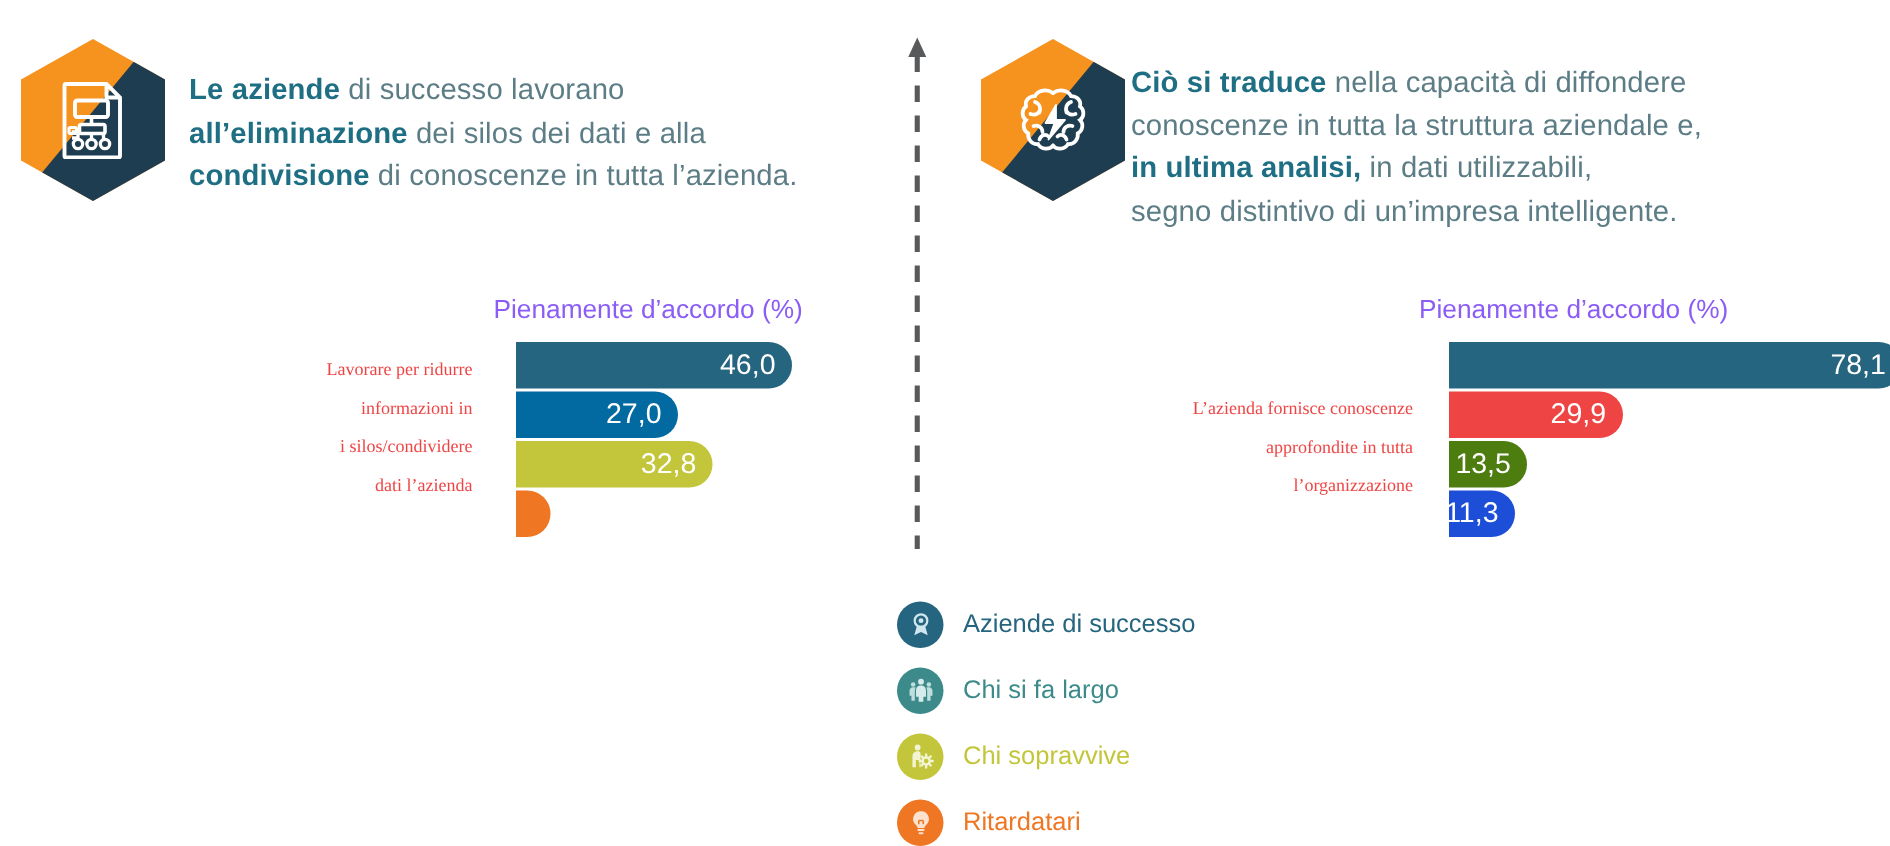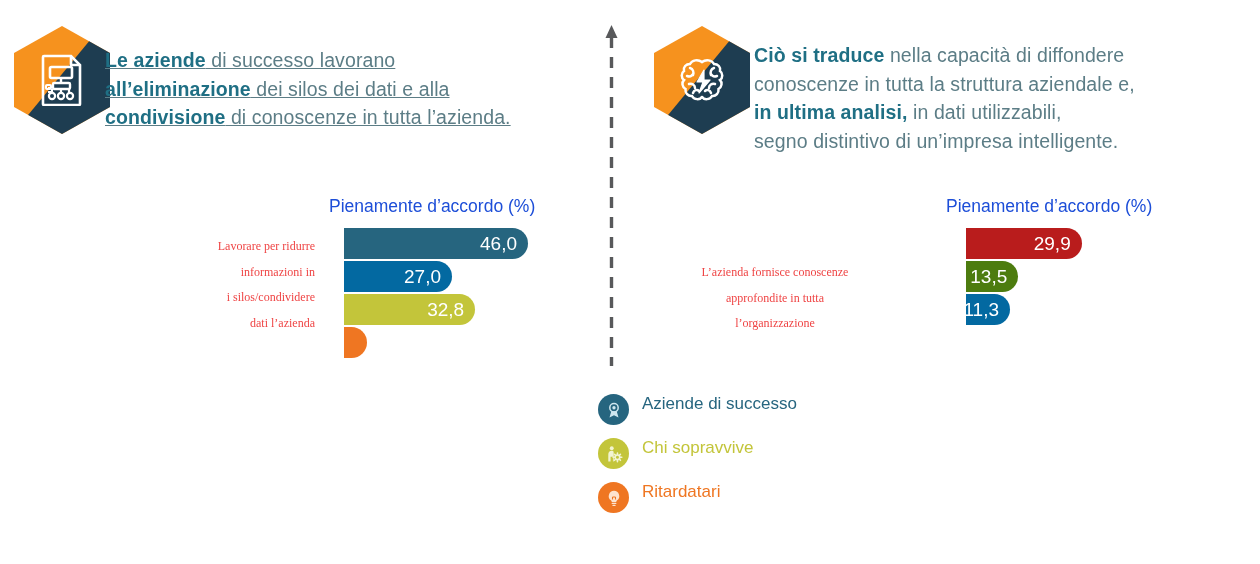--- a/index.html
+++ b/index.html
@@ -47,21 +47,21 @@
   .headline b {
     color: #1f6f84;
     font-weight: bold;
   }
 
   
   .chart { position: absolute; }
   .chart-header {
     position: absolute;
     font-size: 17.5px;
-    color: #1d4ed8;
+    color: #8b5cf6;
     white-space: nowrap;
   }
   .cat-label {
     position: absolute;
     text-align: right;
     font-size: 12px;
     line-height: 25.5px;
     color: #ef4444;
     font-family: Liberation Serif, serif;
   }
@@ -96,20 +96,21 @@
   
   #legend {
     position: absolute;
     left: 598px; top: 394px;
     width: 320px;
   }
   .legend-item {
     position: relative;
     height: 44px;
     display: flex;
+    align-items: center;
   }
   .legend-swatch {
     width: 31px; height: 31px;
     border-radius: 50%;
     flex: 0 0 31px;
     display: flex; align-items: center; justify-content: center;
   }
   .legend-label {
     margin-left: 13px;
     font-size: 17px;
@@ -142,21 +143,21 @@
         <rect x="13" y="29" width="17" height="6" rx="1.2" fill="none" stroke="#ffffff" stroke-width="2.4"></rect>
         <path d="M12 35 v4 M21 35 v4 M29 35 v4 M8 38 h4 M8 34 h2" stroke="#ffffff" stroke-width="2.2" fill="none"></path>
         <circle cx="12" cy="42" r="3.1" fill="none" stroke="#ffffff" stroke-width="2.2"></circle>
         <circle cx="21" cy="42" r="3.1" fill="none" stroke="#ffffff" stroke-width="2.2"></circle>
         <circle cx="30" cy="42" r="3.1" fill="none" stroke="#ffffff" stroke-width="2.2"></circle>
         <rect x="6" y="31" width="5" height="4" rx="1" fill="none" stroke="#ffffff" stroke-width="2.1"></rect>
       </svg>
     </div>
   </div>
 
-  <div class="headline" id="left-headline" style="left:105px; top:46px; width:470px;text-decoration:underline;"><b>Le aziende</b><span> di successo lavorano</span><br><b>all’eliminazione</b><span> dei silos dei dati e alla</span><br><b>condivisione</b><span> di conoscenze in tutta l’azienda.</span></div>
+  <div class="headline" id="left-headline" style="left:126px; top:46px; width:470px;"><b>Le aziende</b><span> di successo lavorano</span><br><b>all’eliminazione</b><span> dei silos dei dati e alla</span><br><b>condivisione</b><span> di conoscenze in tutta l’azienda.</span></div>
 
   <div class="chart">
     <div class="chart-header" style="left:329px; top:196px;">Pienamente d’accordo (%)</div>
 
     <div class="cat-label" id="left-cat" style="left:85px; top:234px; width:230px;">
         <div>Lavorare per ridurre</div>
         <div>informazioni in</div>
         <div>i silos/condividere</div>
         <div>dati l’azienda</div>
       </div>
@@ -224,58 +225,76 @@
         <path d="M27 15 L20 27 h6 l-4 11 L33 25 h-6 z" fill="#ffffff" stroke="#ffffff" stroke-width="1.2" stroke-linejoin="round"></path>
       </svg>
     </div>
   </div>
 
   <div class="headline" id="right-headline" style="left:134px; top:41px; width:500px;"><b>Ciò si  traduce</b><span> nella capacità di diffondere</span><br><span>conoscenze in tutta la struttura aziendale e,</span><br><b>in ultima analisi,</b><span> in dati utilizzabili,</span><br><span>segno distintivo di un’impresa intelligente.</span></div>
 
   <div class="chart">
     <div class="chart-header" style="left:326px; top:196px;">Pienamente d’accordo (%)</div>
 
-    <div class="cat-label" id="right-cat" style="left:0px; top:260px; width:310px;text-align:center;">
+    <div class="cat-label" id="right-cat" style="left:12px; top:260px; width:310px;">
         <div>L’azienda fornisce conoscenze</div>
         <div>approfondite in tutta</div>
         <div>l’organizzazione</div>
       </div>
 
     <div class="bars" id="right-bars" style="left:326px; top:228px; width:314px;">
         <div class="bar-row">
-          <div class="bar" title="Chi si fa largo" style="width: 115.713px; background: #b91c1c;">
+          <div class="bar" title="Aziende di successo" style="width: 302.247px; background: rgb(38, 101, 127);">
+            <span class="bar-value">78,1</span>
+          </div>
+        </div>
+        <div class="bar-row">
+          <div class="bar" title="Chi si fa largo" style="width: 115.713px; background: #ef4444;">
             <span class="bar-value">29,9</span>
           </div>
         </div>
         <div class="bar-row">
           <div class="bar" title="Chi sopravvive" style="width: 52.245px; background: #4d7c0f;">
             <span class="bar-value">13,5</span>
           </div>
         </div>
         <div class="bar-row">
-          <div class="bar" title="Ritardatari" style="width: 44px; background: #0369a1;">
+          <div class="bar" title="Ritardatari" style="width: 44px; background: #1d4ed8;">
             <span class="bar-value">11,3</span>
           </div>
         </div>
       </div>
   </div>
 </div>
 
 <div id="legend">
     <div class="legend-item">
       <span class="legend-swatch" style="background: rgb(38, 101, 127);">
         <svg width="18" height="18" viewBox="0 0 24 24">
           <circle cx="12" cy="9" r="5.6" fill="none" stroke="#cfe6ef" stroke-width="2"></circle>
           <circle cx="12" cy="9" r="2.2" fill="#cfe6ef"></circle>
           <path d="M8.4 13.6 L6 22 l6-3 6 3 -2.4-8.4" fill="#cfe6ef"></path>
         </svg>
       </span>
       <span class="legend-label" style="color: rgb(38, 101, 127);">Aziende di successo</span>
     </div>
     <div class="legend-item">
+      <span class="legend-swatch" style="background: rgb(61, 138, 138);">
+        <svg width="18" height="18" viewBox="0 0 24 24">
+          <circle cx="12" cy="4.6" r="2.6" fill="#d6ecec"></circle>
+          <path d="M12 8 c-3 0-4.4 2-4.4 4.6 V18 h2.3 v4.4 h4.2 V18 h2.3 v-5.4 C16.4 10 15 8 12 8z" fill="#d6ecec"></path>
+          <circle cx="5" cy="7" r="2" fill="#d6ecec" opacity="0.85"></circle>
+          <path d="M5 9.6 c-2.2 0-3.2 1.6-3.2 3.4 V17 h1.7 v4.6 h3 V13 c0-1.3.3-2.4.9-3.2 A4 4 0 0 0 5 9.6z" fill="#d6ecec" opacity="0.85"></path>
+          <circle cx="19" cy="7" r="2" fill="#d6ecec" opacity="0.85"></circle>
+          <path d="M19 9.6 c2.2 0 3.2 1.6 3.2 3.4 V17 h-1.7 v4.6 h-3 V13 c0-1.3-.3-2.4-.9-3.2 A4 4 0 0 1 19 9.6z" fill="#d6ecec" opacity="0.85"></path>
+        </svg>
+      </span>
+      <span class="legend-label" style="color: rgb(61, 138, 138);">Chi si fa largo</span>
+    </div>
+    <div class="legend-item">
       <span class="legend-swatch" style="background: rgb(195, 197, 58);">
         <svg width="18" height="18" viewBox="0 0 24 24">
           <circle cx="9" cy="4.4" r="2.6" fill="#f2f4d2"></circle>
           <path d="M9 7.8 c-3 0-4.6 2-4.6 4.8 V22 h3 v-6.4 h3.2 V22 h1 V12.6 C11.6 9.8 12 7.8 9 7.8z" fill="#f2f4d2"></path>
           <circle cx="16.6" cy="16.4" r="3.1" fill="none" stroke="#f2f4d2" stroke-width="2.1"></circle>
           <path d="M16.6 10.6 v2 M16.6 20.2 v2 M10.8 16.4 h2 M20.4 16.4 h2 M12.6 12.4 l1.5 1.5 M19.1 18.9 l1.5 1.5 M20.6 12.4 l-1.5 1.5 M14.1 18.9 l-1.5 1.5" stroke="#f2f4d2" stroke-width="2.1" stroke-linecap="round"></path>
         </svg>
       </span>
       <span class="legend-label" style="color: rgb(195, 197, 58);">Chi sopravvive</span>
     </div>

